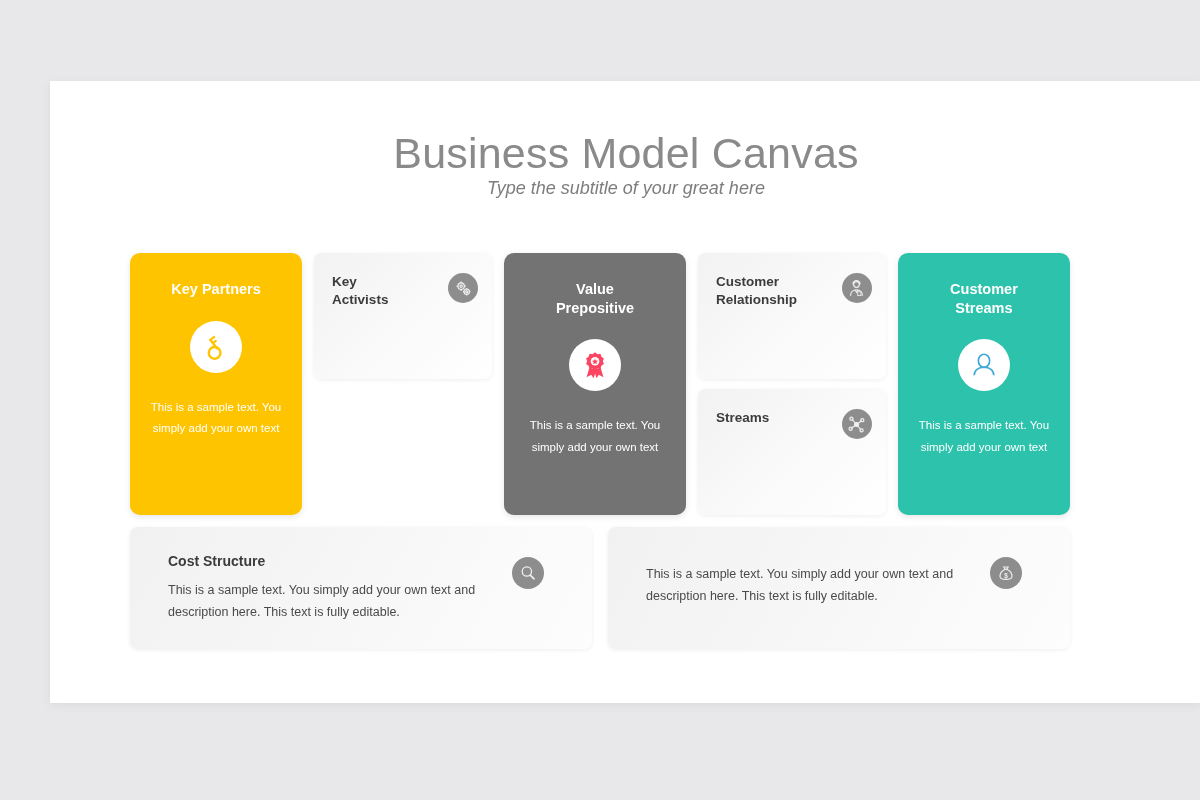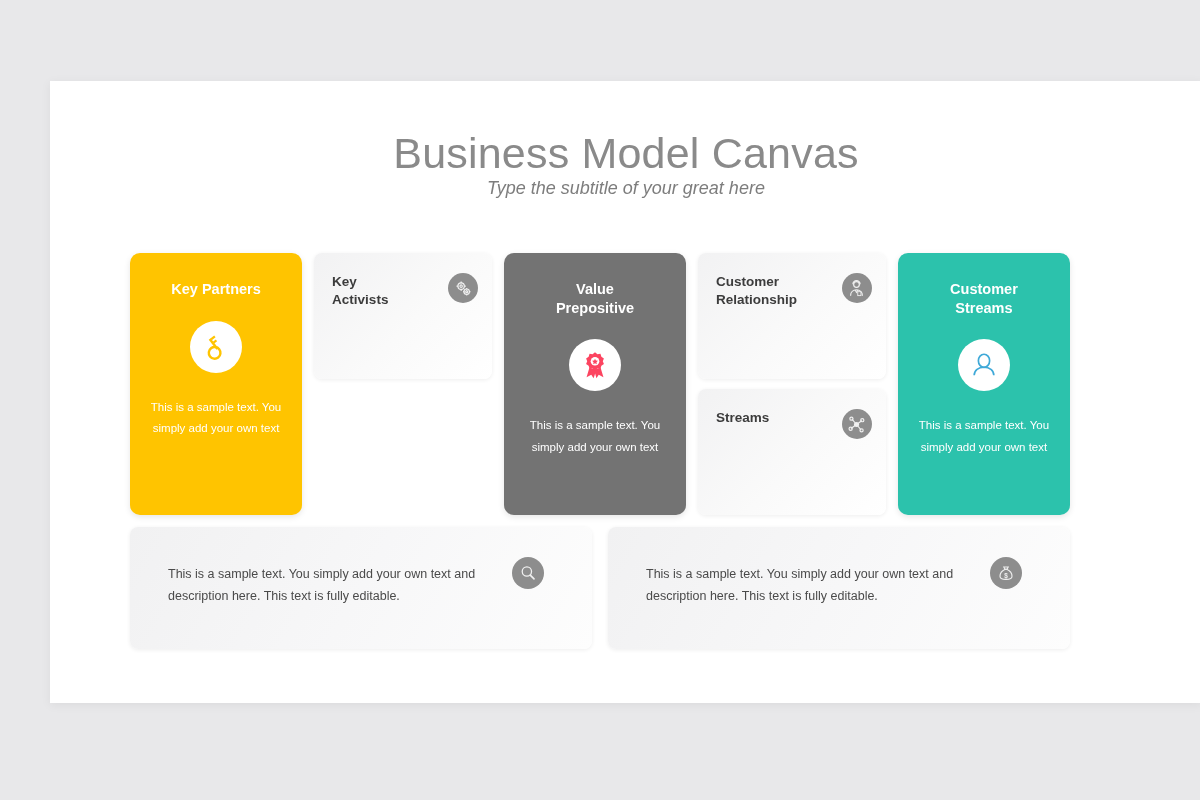--- a/index.html
+++ b/index.html
@@ -260,20 +260,21 @@
           </svg>
         </div>
         <div class="ctext">This is a sample text. You simply add your own text</div>
       </div>
 
     </div>
 
     <div class="row-bottom">
 
       <div class="card-bottom">
+        <div class="btitle">Cost Structure</div>
         <div class="btext">This is a sample text. You simply add your own text and description here. This text is fully editable.</div>
         <div class="icon-circle">
           <svg width="18" height="18" viewBox="0 0 24 24">
             <circle cx="10.5" cy="10" r="6.2" fill="none" stroke="#f0f0f0" stroke-width="1.7"></circle>
             <line x1="15" y1="14.8" x2="20" y2="19.8" stroke="#f0f0f0" stroke-width="2.2" stroke-linecap="round"></line>
           </svg>
         </div>
       </div>
 
       <div class="card-bottom">

